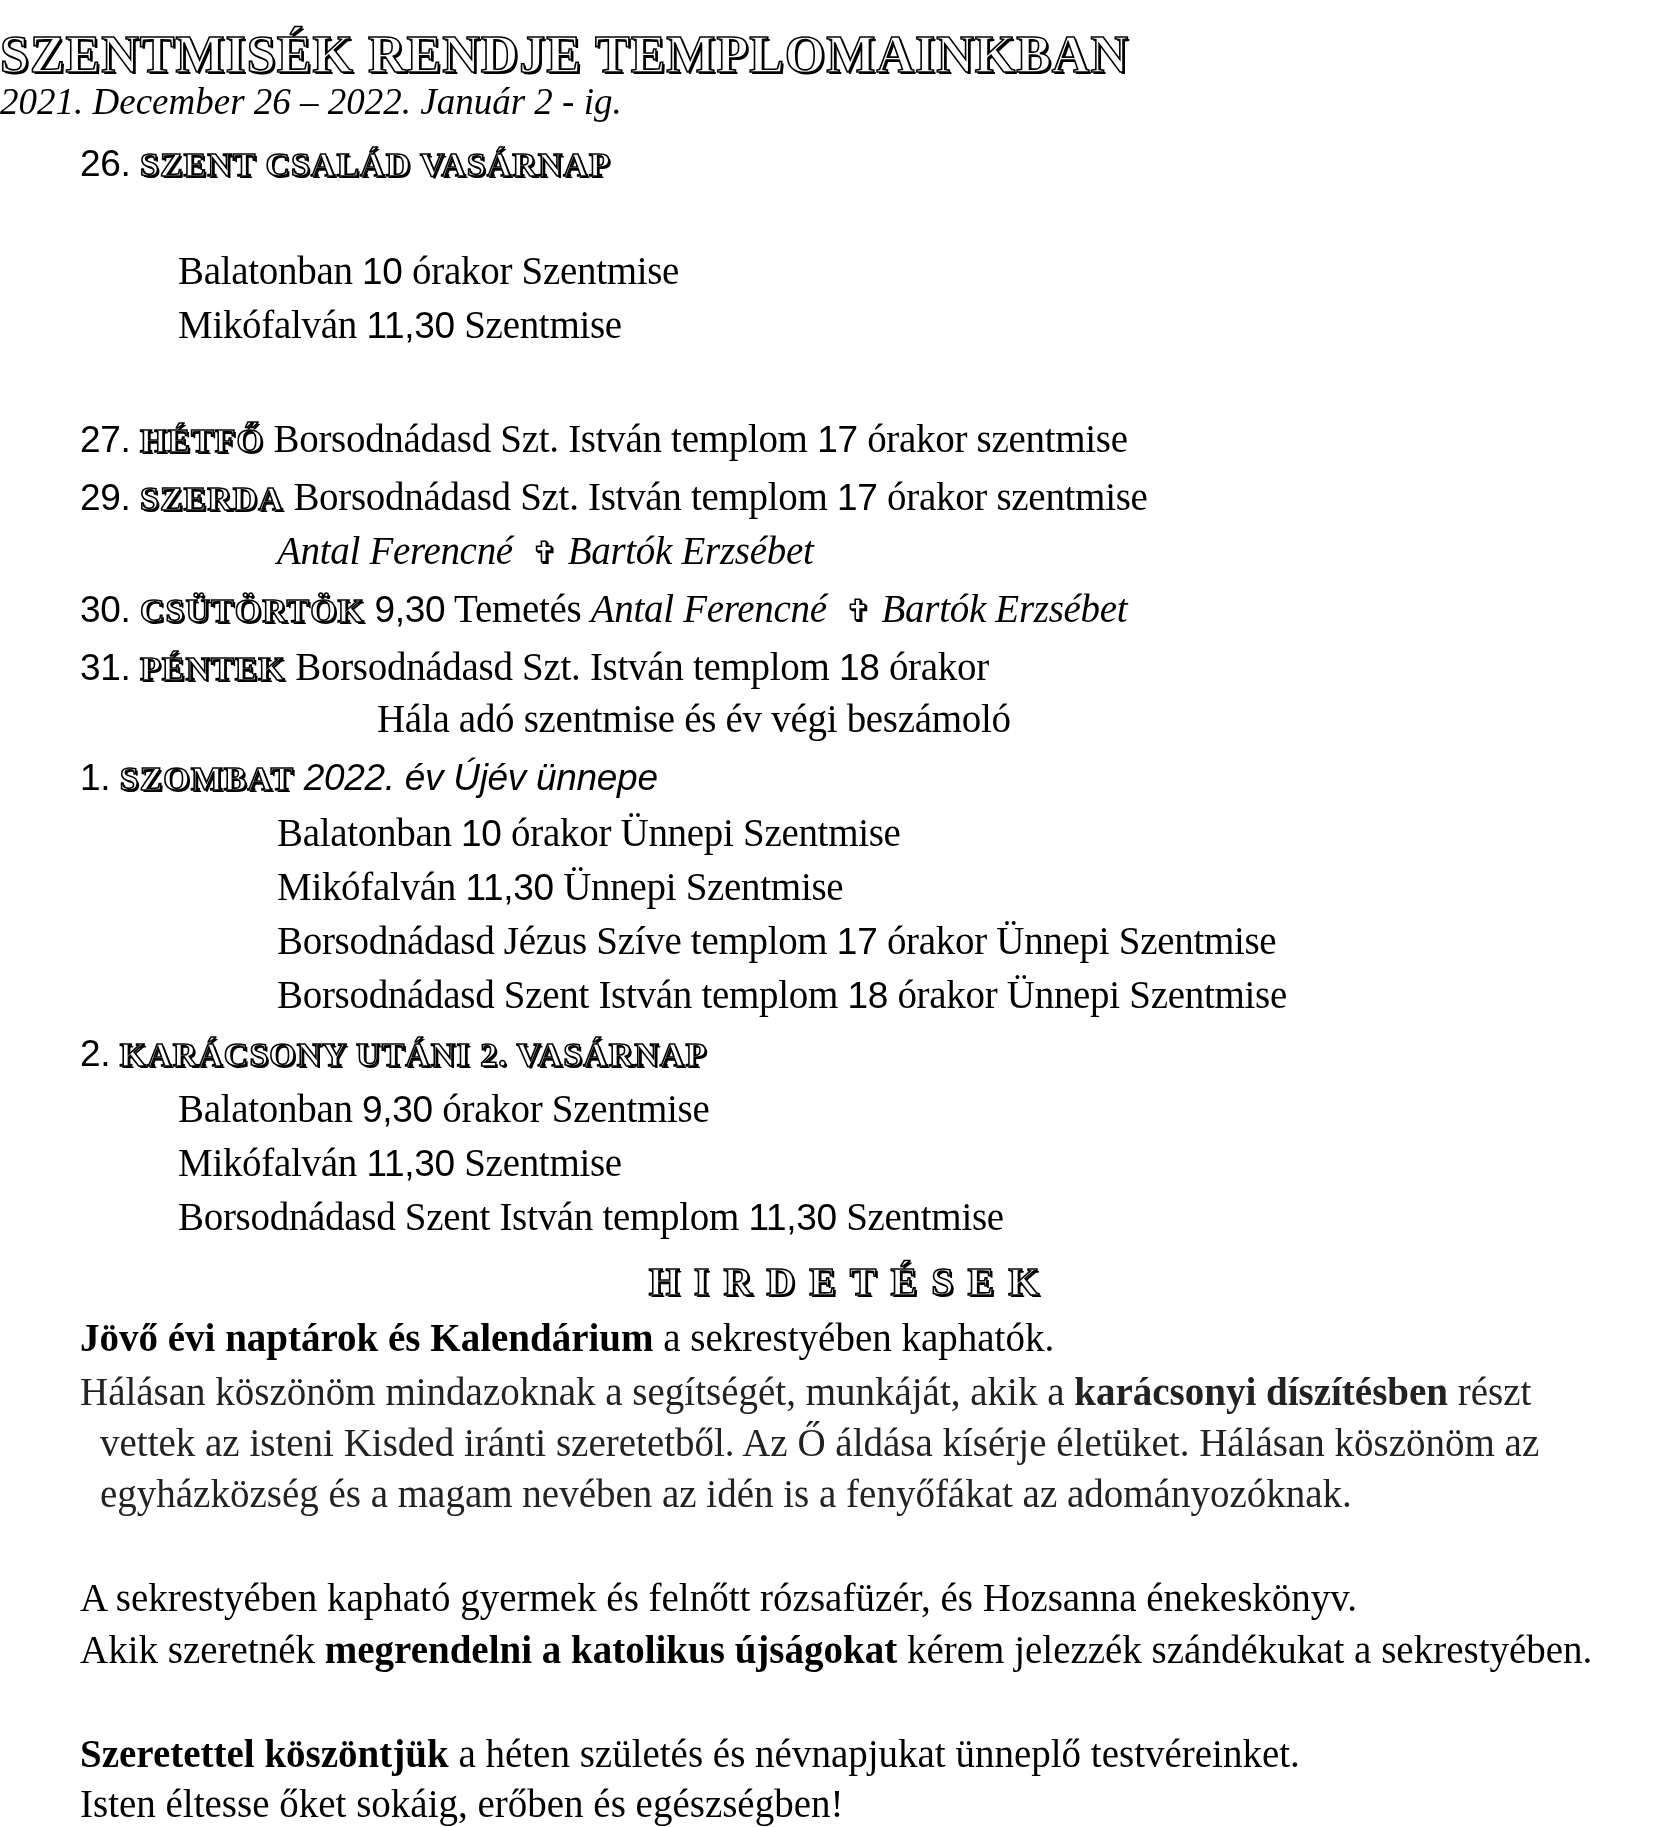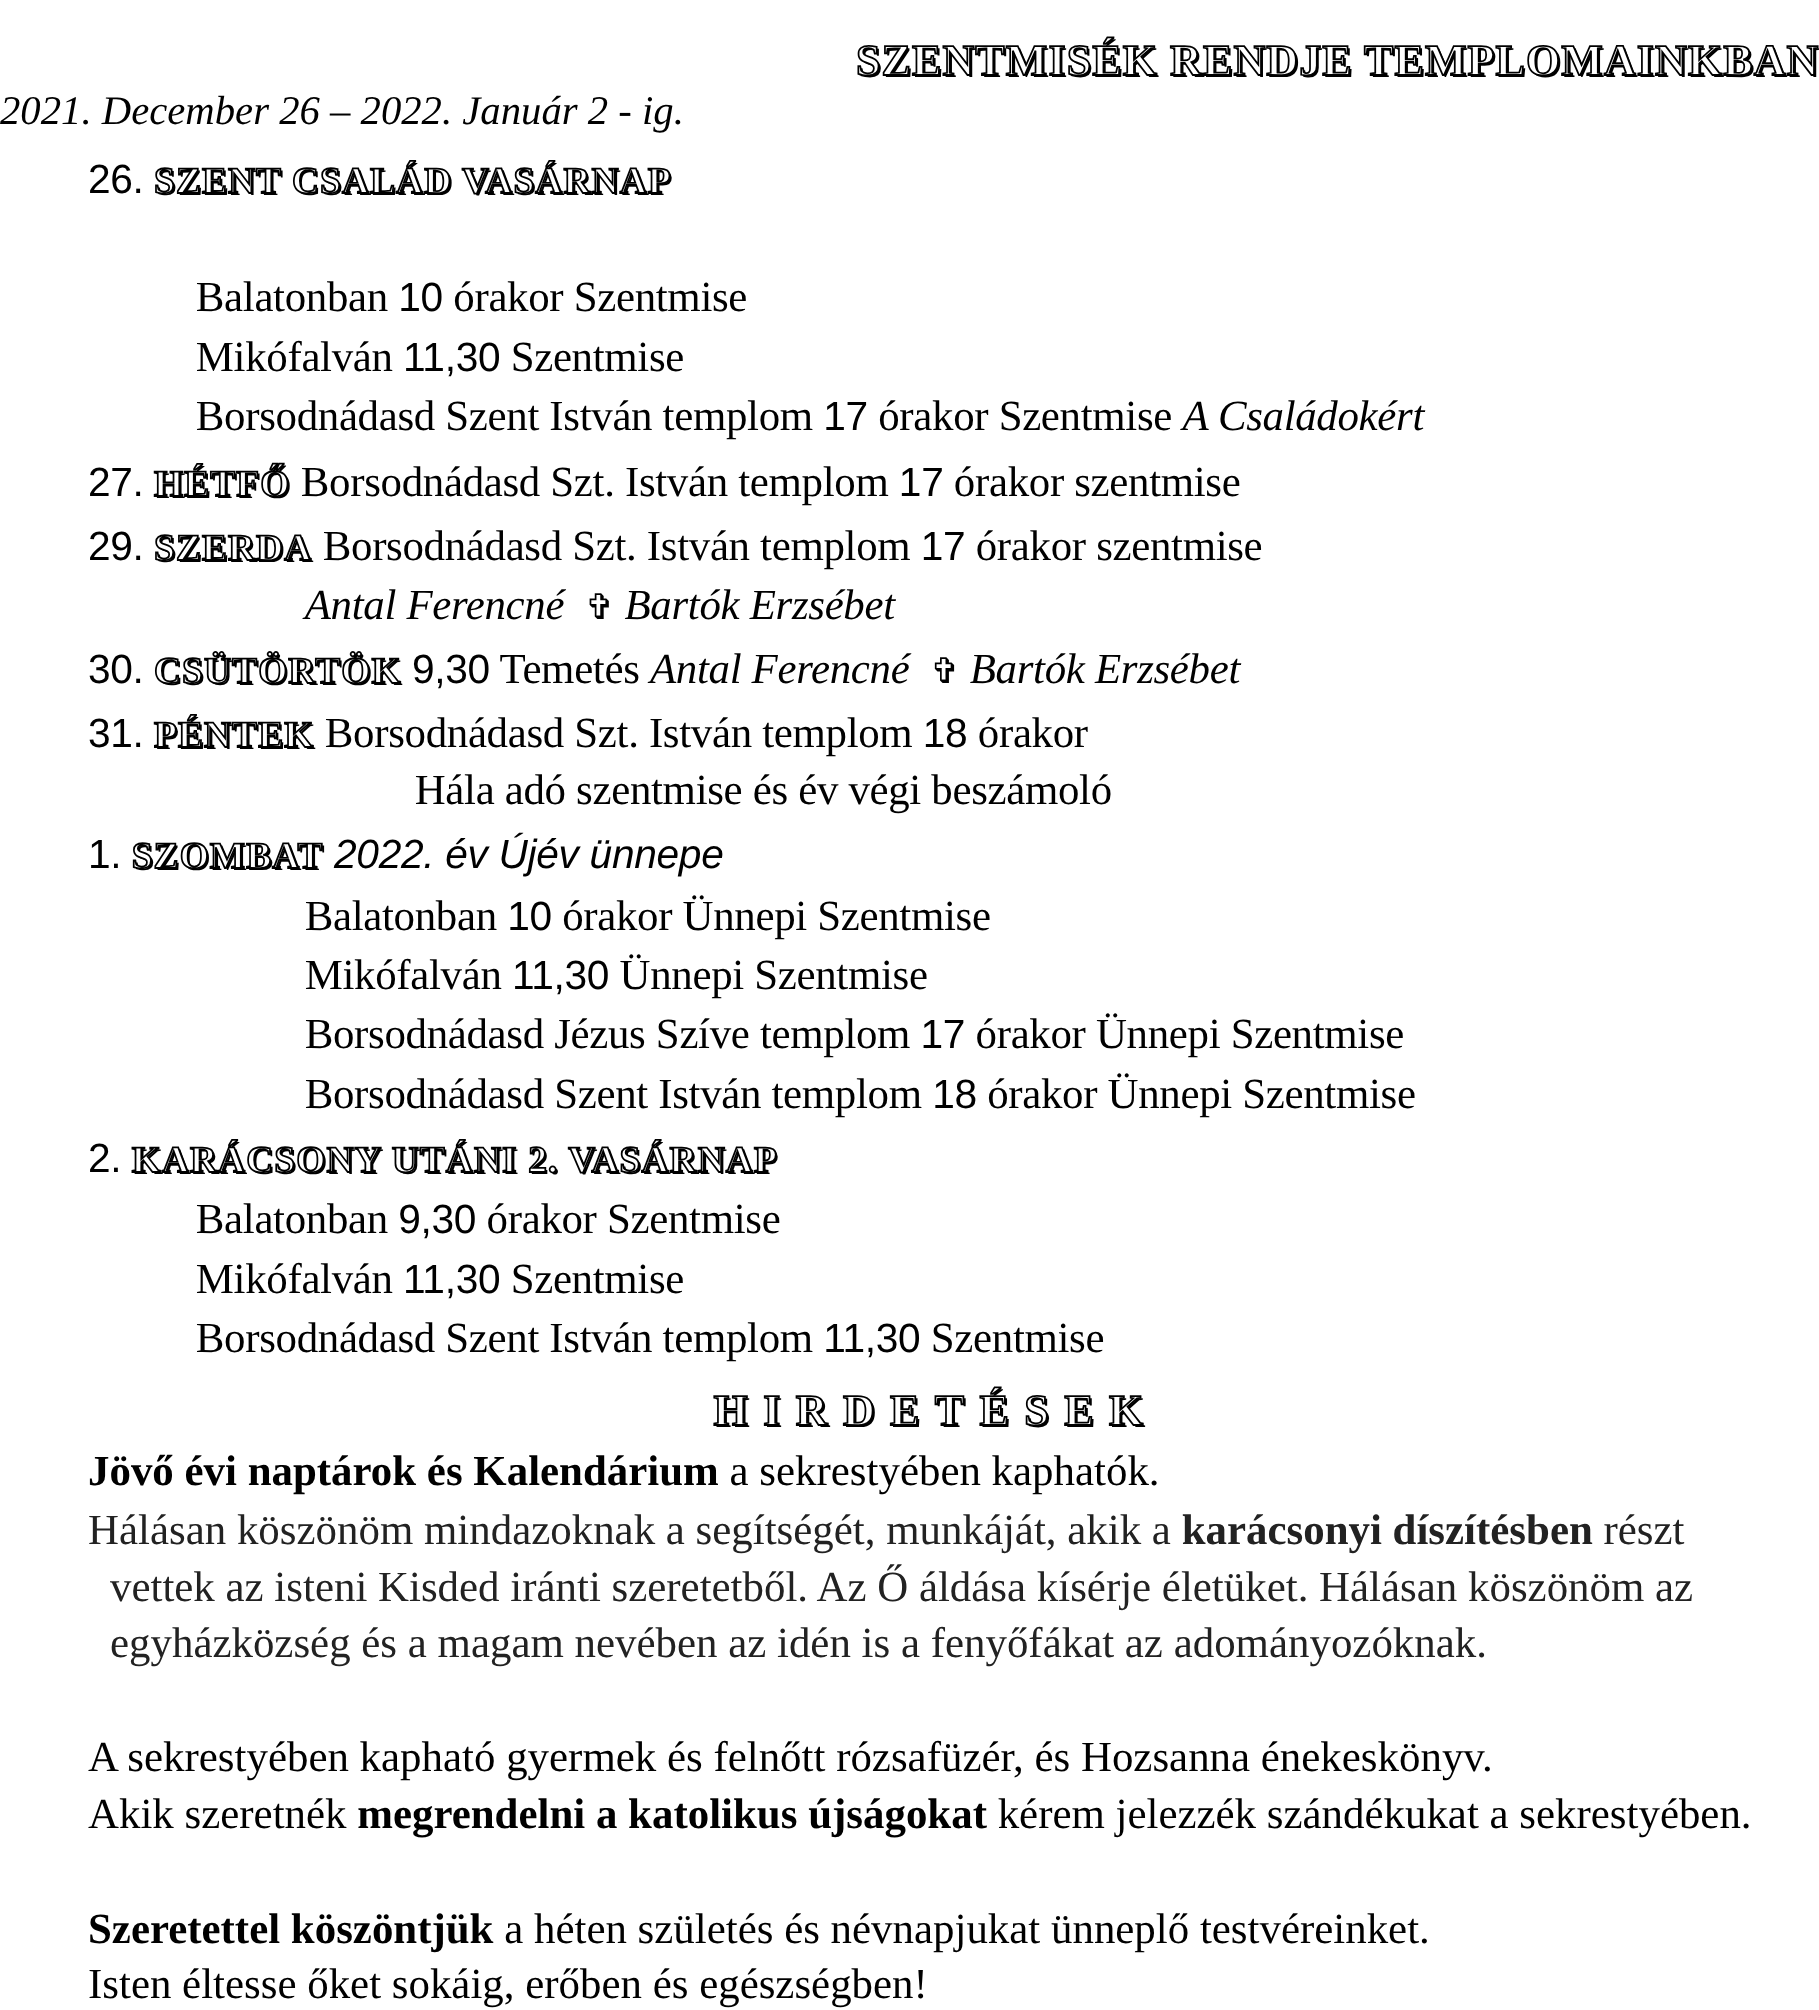--- a/index.html
+++ b/index.html
@@ -10,21 +10,21 @@
   .num { font-family: "Liberation Sans", sans-serif; font-size: 37px; }
   .fancy {
     font-family: "Liberation Serif", serif; font-weight: bold; text-transform: uppercase;
     color: #ffffff; -webkit-text-stroke: 1.6px #000; text-shadow: 2px 2px 0 #000;
     letter-spacing: 1px;
   }
   .fancy.small { font-size: 34px; }
   .italic { font-style: italic; }
   .bold { font-weight: bold; }
   .gray { color: #222; }
-  .title { position: absolute; left: 0; width: 1654px; text-align: right; top: 32px; font-size: 40px; line-height: 46px; }
+  .title { position: absolute; left: 0; width: 1654px; text-align: left; top: 32px; font-size: 52px; line-height: 46px; }
   .subtitle { position: absolute; left: 0; width: 1348px; text-align: left; top: 80px; font-family: "Liberation Serif", serif; font-style: italic; font-size: 37px; line-height: 44px; }
   .hird { position: absolute; left: 0; width: 1654px; text-align: center; top: 1258px; font-size: 40px; letter-spacing: 14px; padding-left: 48px; box-sizing: border-box; }
   .para { position: absolute; left: 80px; width: 1500px; font-family: "Liberation Serif", serif; font-size: 39px; line-height: 51px; }
   .hang { padding-left: 20px; text-indent: -20px; }
   .cross { font-family: "DejaVu Sans", sans-serif; font-style: normal; font-size: 32px; }
 </style>
 </head>
 <body>
 
 <div class="page">
@@ -38,26 +38,20 @@
   </div>
   <div class="line" style="left:178px; top:248px;">
     <span>Balatonban</span>
     <span class="num">10</span>
     <span>órakor Szentmise</span>
   </div>
   <div class="line" style="left:178px; top:302px;">
     <span>Mikófalván</span>
     <span class="num">11,30</span>
     <span>Szentmise</span>
-  </div>
-  <div class="line" style="left:178px; top:356px;">
-    <span>Borsodnádasd Szent István templom</span>
-    <span class="num">17</span>
-    <span>órakor Szentmise</span>
-    <span class="italic">A Családokért</span>
   </div>
 
   <div class="line" style="left:80px; top:416px;">
     <span class="num">27.</span>
     <span class="fancy small">HÉTFŐ</span>
     <span>Borsodnádasd Szt. István templom</span>
     <span class="num">17</span>
     <span>órakor szentmise</span>
   </div>
 

